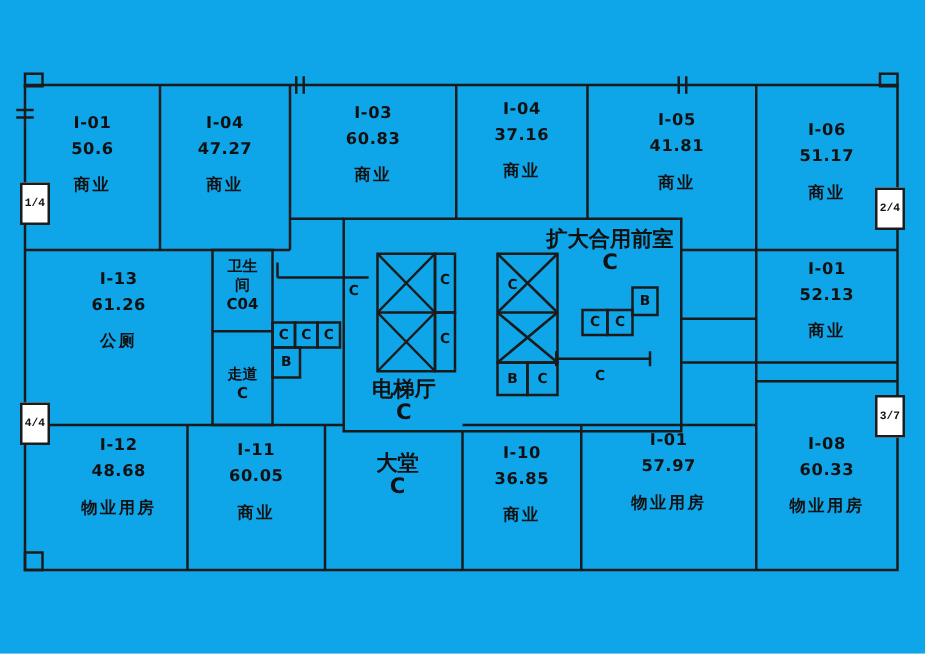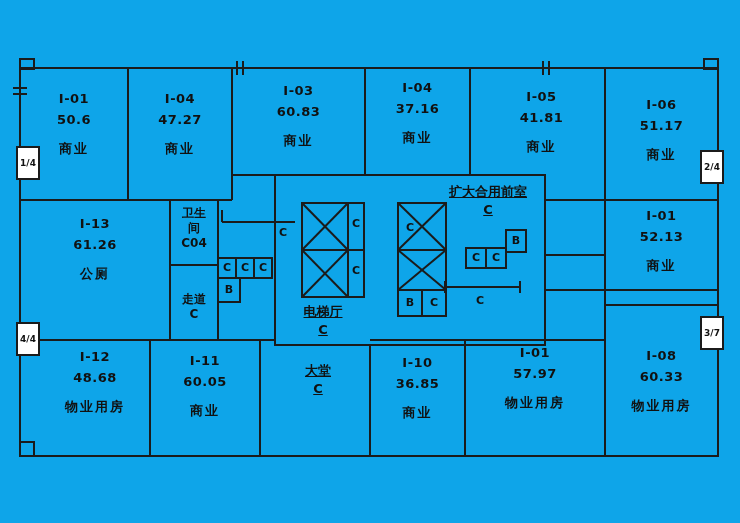--- a/index.html
+++ b/index.html
@@ -10,26 +10,26 @@
   svg.walls{position:absolute;left:0;top:0;}
   .rlabel{position:absolute;text-align:center;font-size:13px;line-height:21px;
           font-weight:600;letter-spacing:.5px;color:#111;}
   .rlabel span{display:block;}
   .ruse{margin-top:8px;letter-spacing:2px;}
   .u{text-underline-offset:3px;}
   .clabel{position:absolute;text-align:center;font-size:12px;line-height:15px;
           font-weight:600;color:#111;}
   .clabel span{display:block;}
   .clabel .narrow{width:28px;margin:0 auto;}
-  .clabel-lg{font-size:13px;line-height:18px;text-decoration:underline;}
+  .clabel-lg{font-size:17px;line-height:18px;}
   .letter{position:absolute;text-align:center;font-size:11px;line-height:14px;
           font-weight:700;color:#111;}
   .marker{position:absolute;width:24px;height:34px;border:2px solid #1b1b1b;background:#fff;
           display:flex;align-items:center;justify-content:center;
-          font-size:9px;font-weight:600;box-sizing:border-box;}
+          font-size:9px;font-weight:600;box-sizing:border-box;font-family:Liberation Mono, monospace;}
 </style>
 </head>
 <body>
 
 <div class="stage">
 
   <svg class="walls" width="740" height="523" viewBox="0 0 740 523">
     <g stroke="#1b1b1b" stroke-width="2" fill="none">
 
       <rect x="20" y="68" width="698" height="388"></rect>

